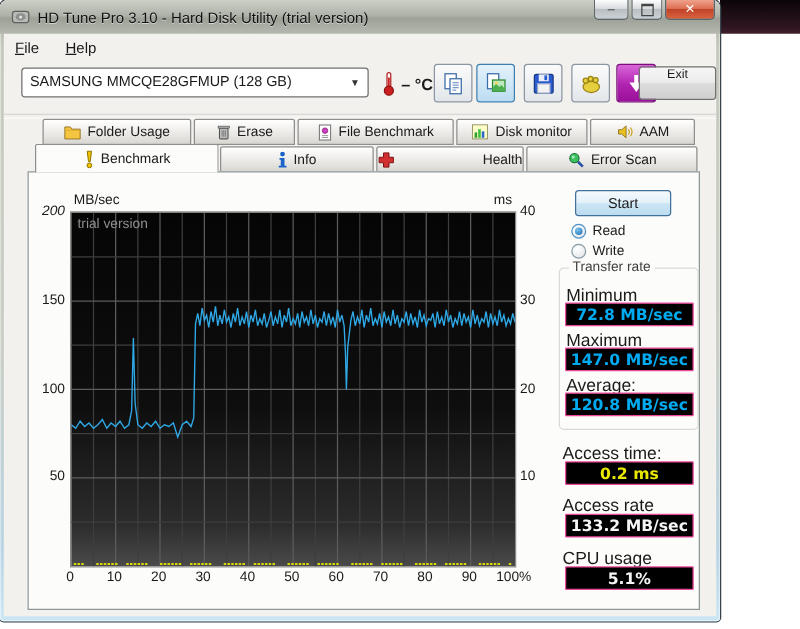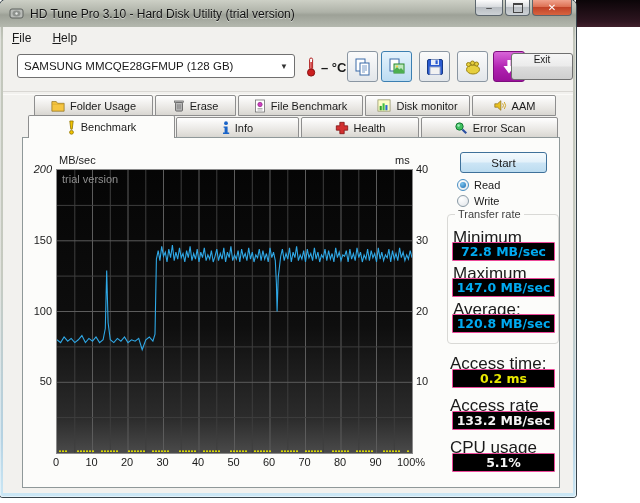--- a/index.html
+++ b/index.html
@@ -45,31 +45,31 @@
   .row2{top:90px;height:21px;}
   .tab.active{top:88px;height:23px;background:#fcfcfa;border-bottom:none;z-index:3;}
   
   .panel{left:19px;top:110px;width:538px;height:351px;background:#fcfcfa;border:1px solid #8f9899;box-sizing:border-box;z-index:2;}
   .plot-wrap{left:33px;top:31px;width:355px;height:283px;background:linear-gradient(180deg,#050505,#0e0e0e 55%,#2c2c2c 88%,#4a4a4a);
              border:1px solid #8a8a8a;box-sizing:content-box;}
   .axis-lab{font-size:11px;color:#1a1a1a;}
   .watermark{left:39px;top:35px;font-size:11px;color:#8f8f8f;z-index:2;}
   .tick{position:absolute;font-size:11px;color:#1a1a1a;}
   
-  .startbtn{left:437px;top:14px;width:87px;height:21px;border:1px solid #3f719a;border-radius:3px;
+  .startbtn{left:437px;top:14px;width:77px;height:21px;border:1px solid #3f719a;border-radius:3px;
             background:linear-gradient(180deg,#f4fafd,#e3f1fa 48%,#cce5f5 52%,#bcdcf0);
             display:flex;align-items:center;justify-content:center;font-size:11.5px;box-sizing:border-box;}
   .radio-row{position:absolute;display:flex;align-items:center;gap:5px;}
   .radio{width:12px;height:12px;border-radius:50%;border:1px solid #8a9aa5;background:radial-gradient(circle at 35% 30%,#ffffff,#dfe4e8);position:relative;box-sizing:border-box;}
   .radio.sel{border-color:#4a90c4;}
   .radio.sel::after{content:'';position:absolute;left:2px;top:2px;width:6px;height:6px;border-radius:50%;
                     background:radial-gradient(circle at 35% 30%,#7cc4ee,#1a6ab0);}
   .groupbox{left:424px;top:76px;width:112px;height:130px;border:1px solid #d9d9d6;border-radius:4px;box-sizing:border-box;}
   .groupbox-label{position:absolute;top:-7px;left:7px;background:#fcfcfa;padding:0 3px;font-size:11px;color:#3f3f3f;}
-  .field-label{position:absolute;font-size:17px;color:#1a1a1a;}
+  .field-label{position:absolute;font-size:14px;color:#1a1a1a;}
   .valbox{position:absolute;width:101px;height:17px;background:#000;border:1px solid #ec4899;border-radius:1px;
           display:flex;align-items:center;justify-content:center;font-family:"DejaVu Sans",sans-serif;
           font-size:12.5px;font-weight:bold;box-sizing:content-box;}
 </style>
 </head>
 <body>
 
 <div class="abs desktop-corner"></div>
 
 <div class="abs window">
@@ -214,21 +214,21 @@
     </div>
     <div class="abs tab row2" style="left:173px;width:123px;">
       <span class="ticon">
         <svg width="8" height="14" viewBox="0 0 8 14">
             <circle cx="4" cy="2.2" r="1.9" fill="#1a64c8"></circle>
             <path d="M1.6 5.4h4v6.2h1.6V13H1v-1.4h1.6V6.8H1.6z" fill="#1a64c8"></path>
           </svg>
       </span>
       <span>Info</span>
     </div>
-    <div class="abs tab row2" style="left:298px;width:118px;">
+    <div class="abs tab row2" style="left:298px;width:118px;justify-content:space-between;">
       <span class="ticon">
         <svg width="14" height="14" viewBox="0 0 16 16">
             <path d="M5.5 1.5h5v4h4v5h-4v4h-5v-4h-4v-5h4z" fill="#d23030" stroke="#7e1212" stroke-width="0.9"></path>
           </svg>
       </span>
       <span>Health</span>
     </div>
     <div class="abs tab row2" style="left:418px;width:137px;">
       <span class="ticon">
         <svg width="14" height="14" viewBox="0 0 16 16">

